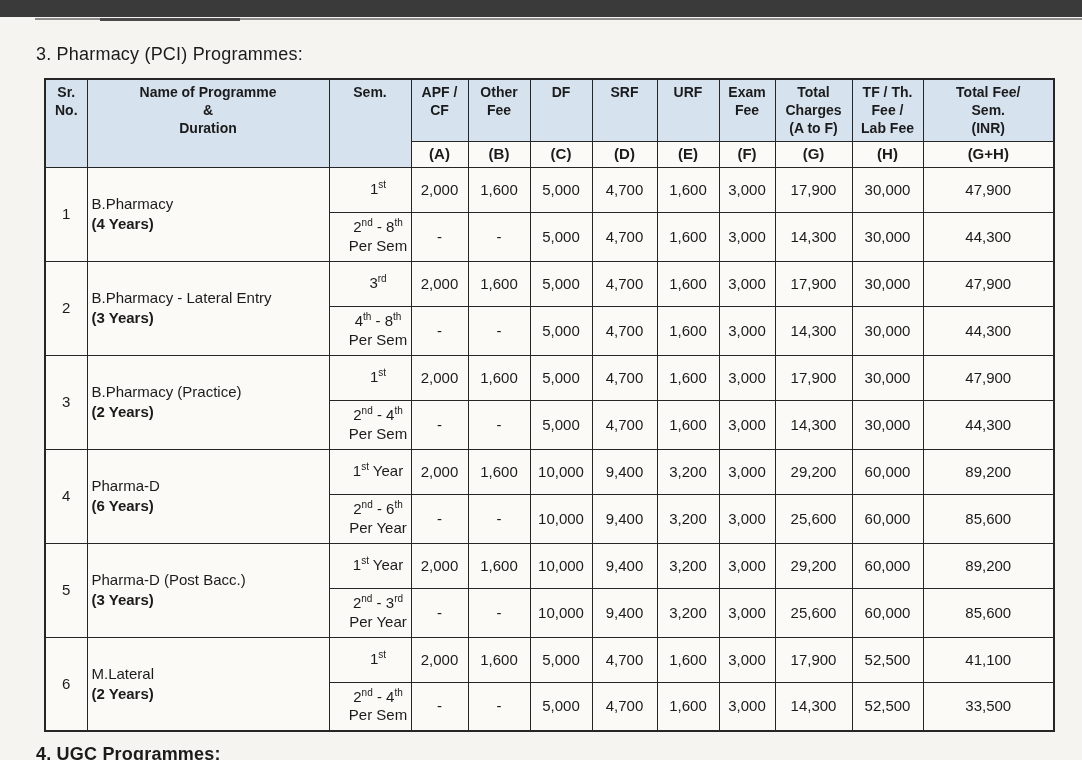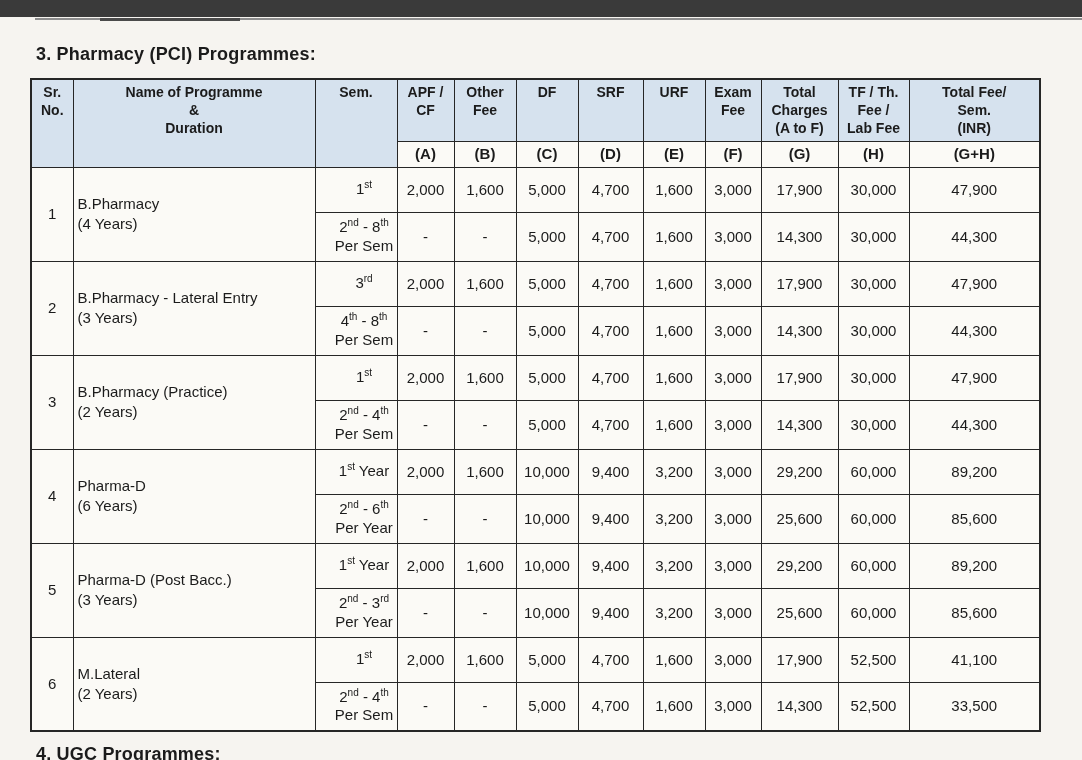--- a/index.html
+++ b/index.html
@@ -14,45 +14,45 @@
   body{
     width:1082px;height:760px;position:relative;overflow:hidden;
     background:var(--paper);color:var(--ink);
     font-family:"Liberation Sans", sans-serif;
   }
   .top-bar{position:absolute;top:0;left:0;width:1082px;height:17px;background:var(--top-bar);}
   .top-rule{position:absolute;top:18px;left:35px;right:0;height:2px;background:#8d8d8d;}
   .top-rule-dark{position:absolute;top:18px;left:100px;width:140px;height:3px;background:#4a4a4a;}
   .section-title{
     position:absolute;left:36px;top:44px;
-    font-size:18px;font-weight:bold;letter-spacing:.2px;
+    font-size:18px;font-weight:normal;letter-spacing:.2px;
   }
   .section-title-next{
     position:absolute;left:36px;top:744px;
     font-size:18px;font-weight:bold;letter-spacing:.2px;
   }
-  .table-wrap{position:absolute;left:30px;top:78px;}
+  .table-wrap{position:absolute;left:44px;top:78px;}
   table{
     border-collapse:collapse;table-layout:fixed;width:1009px;
     border:2px solid var(--border);
   }
   th,td{border:1px solid var(--border);overflow:hidden;}
   th{
     background:var(--header-bg);font-weight:bold;font-size:14px;
     text-align:center;vertical-align:top;padding:3px 1px 1px 1px;line-height:1.3;
   }
   th.sub{
     background:var(--cell);font-size:15px;vertical-align:middle;padding:1px;
   }
   td{
     background:var(--cell);font-size:15px;text-align:center;
     vertical-align:middle;padding:1px 2px;line-height:1.2;
   }
   td.name-cell{text-align:left;padding-left:4px;}
-  td.name-cell .dur{font-weight:normal;margin-top:2px;}
+  td.name-cell .dur{font-weight:bold;margin-top:2px;}
   td.sem-cell{font-size:15px;line-height:1.25;padding-left:18px;}
   sup{font-size:10px;line-height:0;}
 </style>
 </head>
 <body>
 
 <div class="top-bar"></div>
 <div class="top-rule"></div>
 <div class="top-rule-dark"></div>
 

